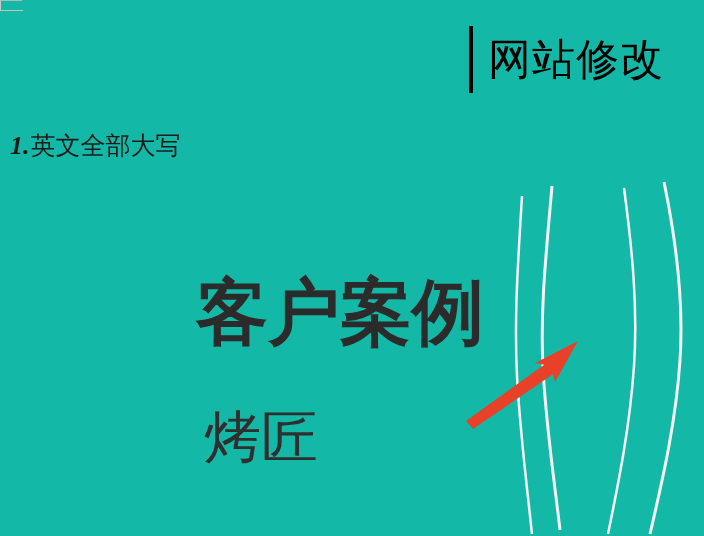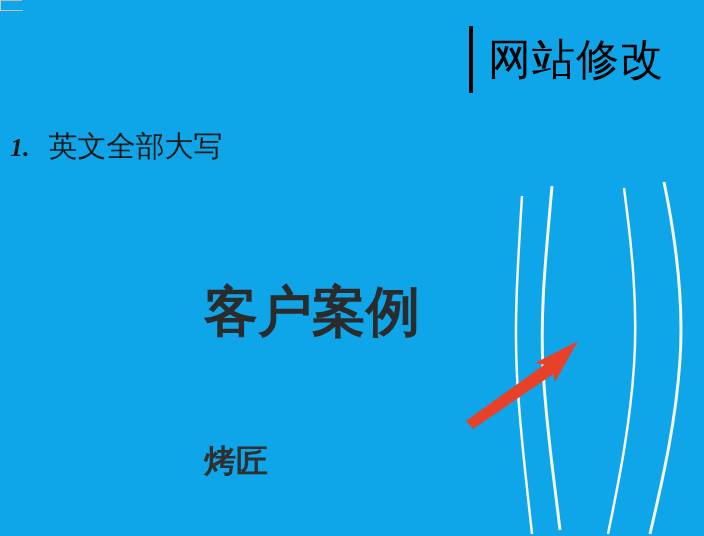--- a/index.html
+++ b/index.html
@@ -8,21 +8,21 @@
     background: #ffffff;
   }
   body {
     font-family: "Liberation Sans", "DejaVu Sans", sans-serif;
     -webkit-font-smoothing: antialiased;
   }
   #slide {
     position: relative;
     width: 704px;
     height: 536px;
-    background: #0ea5e9;
+    background: #14b8a6;
     overflow: hidden;
   }
 
   
   .corner-mark {
     position: absolute;
     left: 0px;
     top: 0px;
     width: 22px;
     height: 11px;
@@ -87,42 +87,42 @@
   .note-index {
     font-family: "Liberation Serif", "DejaVu Serif", serif;
     font-style: italic;
     font-weight: 700;
     font-size: 26px;
     color: #1a1a1a;
     line-height: 32px;
   }
   .note-text {
     font-family: "DejaVu Sans", "Liberation Sans", sans-serif;
-    font-size: 29px;
+    font-size: 25px;
     color: #1a1a1a;
     line-height: 32px;
     letter-spacing: 0px;
-    margin-left: 19px;
+    margin-left: 1px;
   }
 
   
   .capture-area {
     position: absolute;
     left: 0px;
     top: 180px;
     width: 704px;
     height: 356px;
   }
 
   .cn-heading {
     position: absolute;
-    left: 204px;
+    left: 196px;
     top: 278px;
     font-family: "DejaVu Sans", "Liberation Sans", sans-serif;
-    font-size: 54px;
+    font-size: 72px;
     font-weight: 700;
     color: #2b2b2b;
     line-height: 68px;
     letter-spacing: 0px;
     white-space: nowrap;
   }
 
   .en-heading {
     position: absolute;
     left: 474px;
@@ -132,24 +132,24 @@
     font-weight: 700;
     color: #231f20;
     line-height: 38px;
     letter-spacing: -0.2px;
     white-space: nowrap;
   }
 
   .cn-subheading {
     position: absolute;
     left: 204px;
-    top: 436px;
-    font-family: "DejaVu Sans", "Liberation Sans", sans-serif;
-    font-size: 32px;
-    font-weight: 700;
+    top: 412px;
+    font-family: "DejaVu Sans", "Liberation Sans", sans-serif;
+    font-size: 57px;
+    font-weight: 400;
     color: #2f2f2f;
     line-height: 50px;
     letter-spacing: 0px;
     white-space: nowrap;
   }
 
   
   .annot-arrow {
     position: absolute;
     left: 455px;

